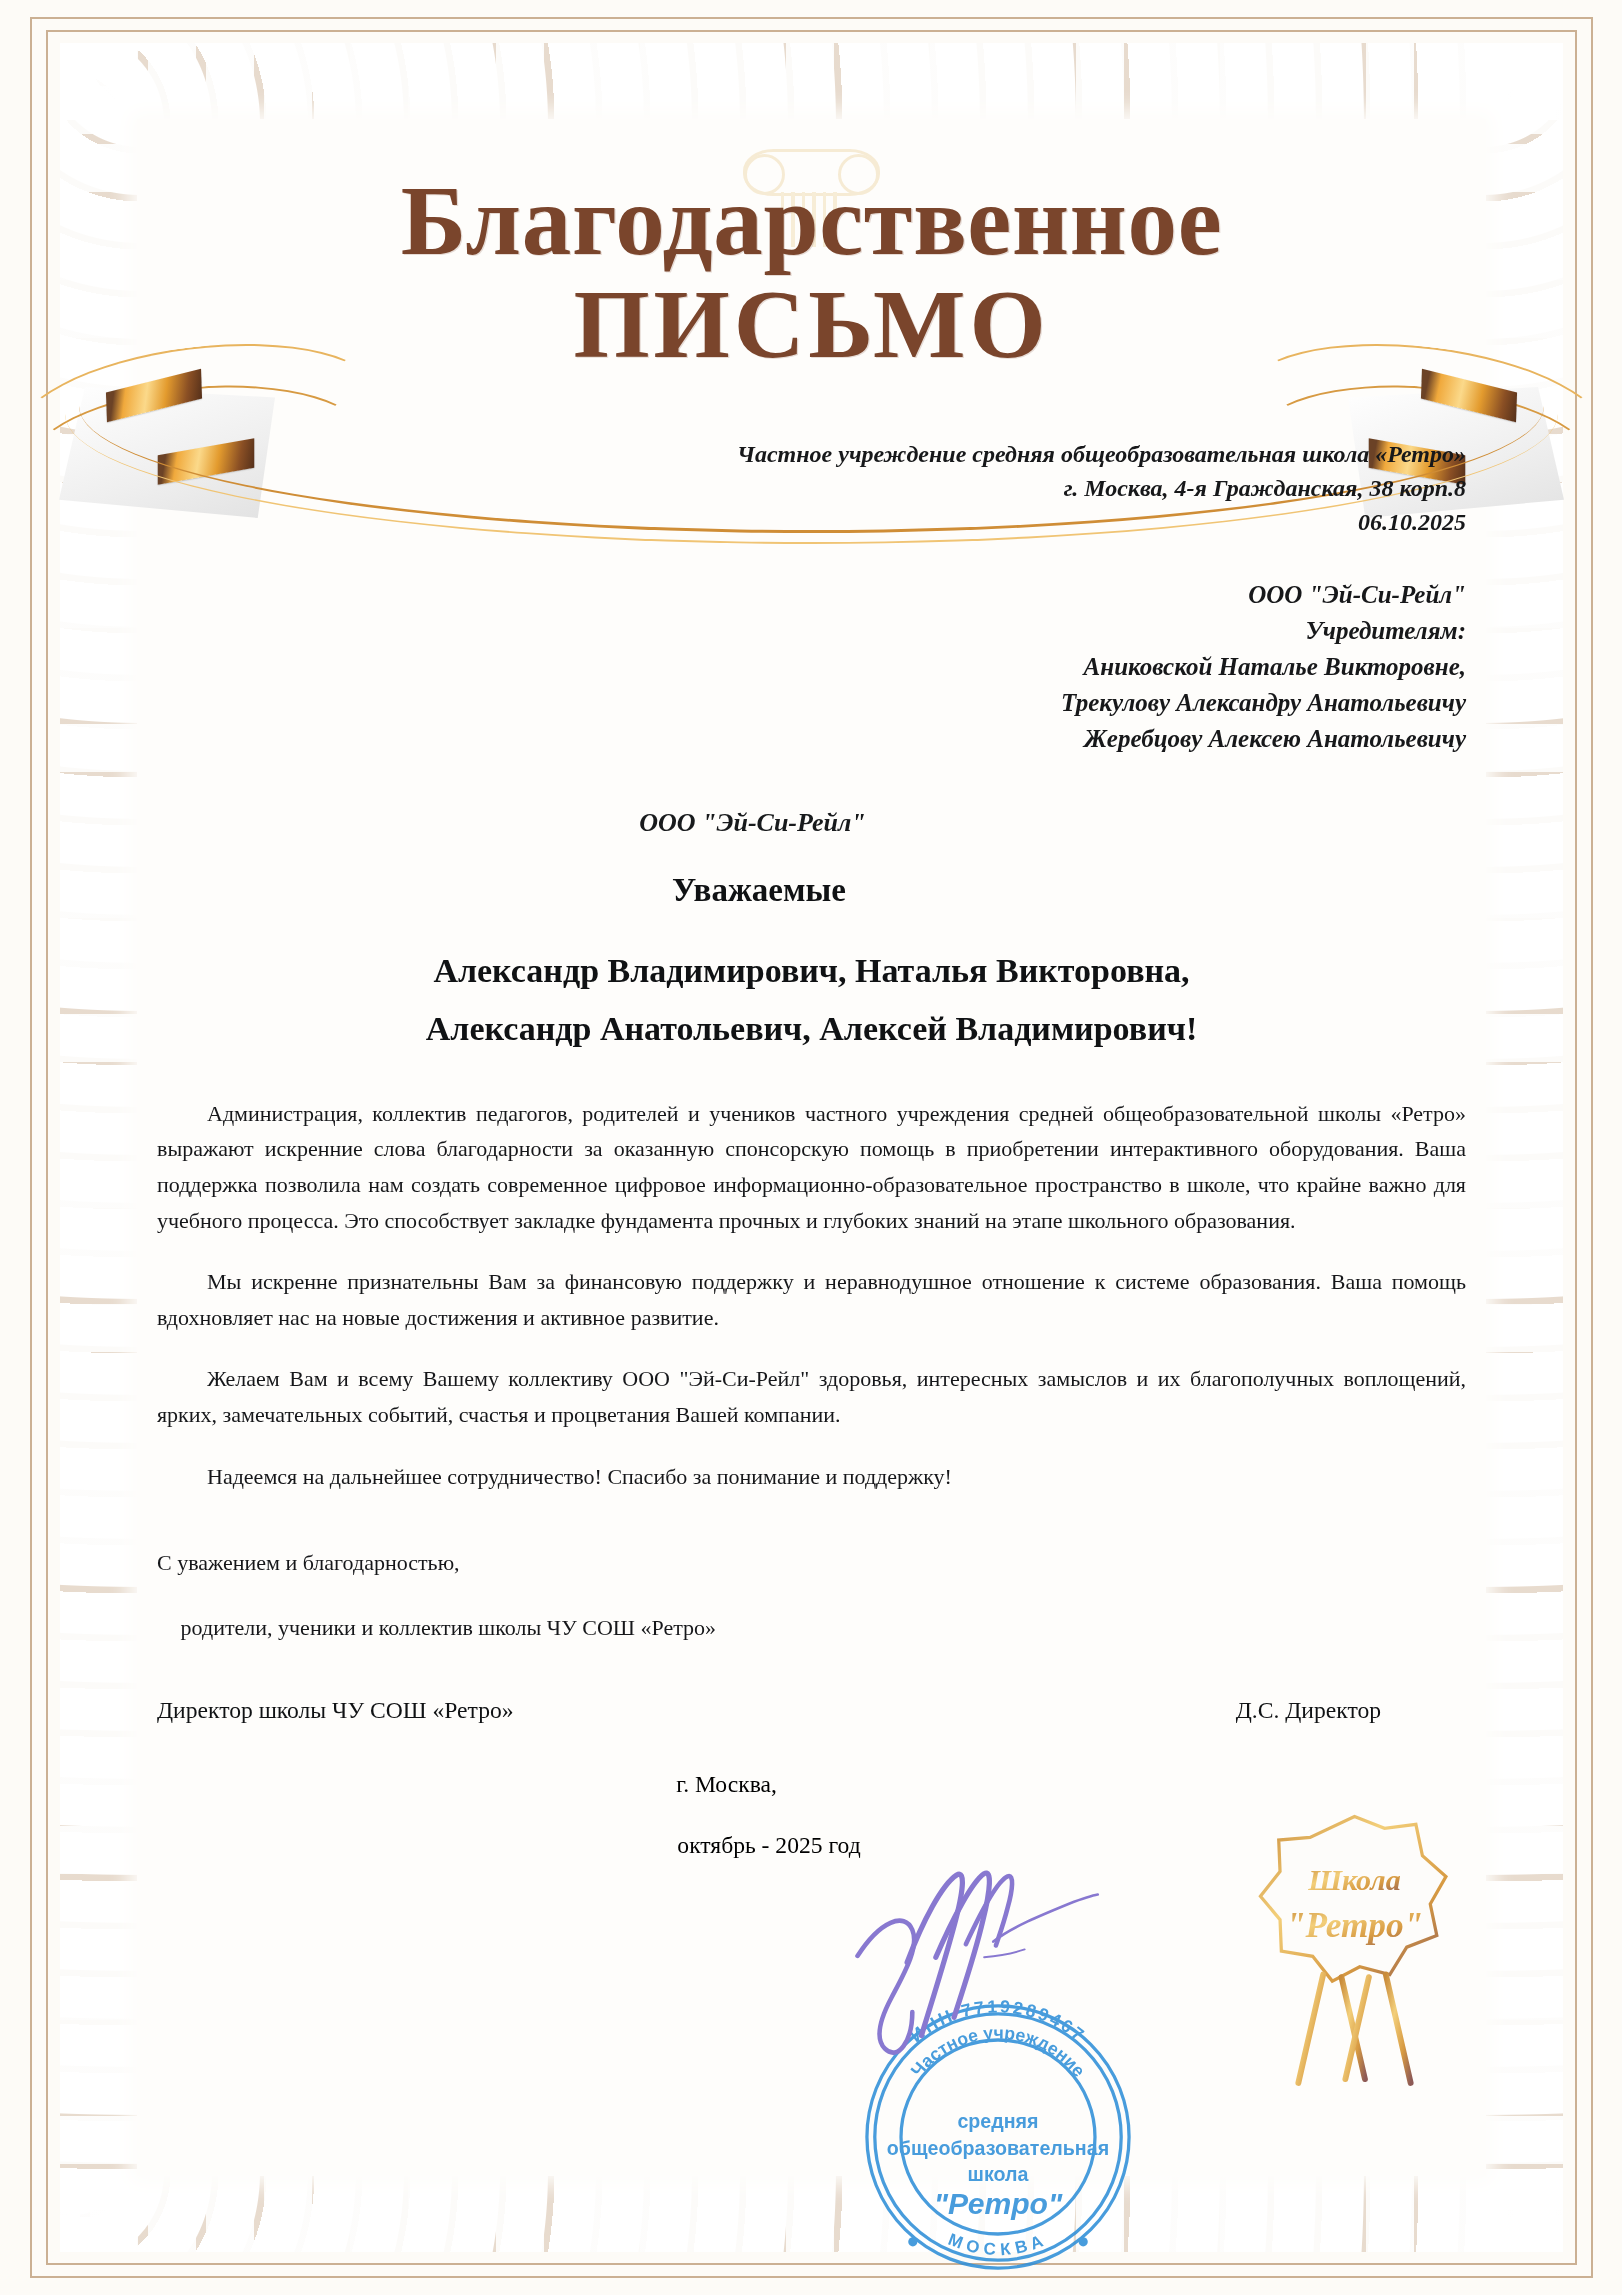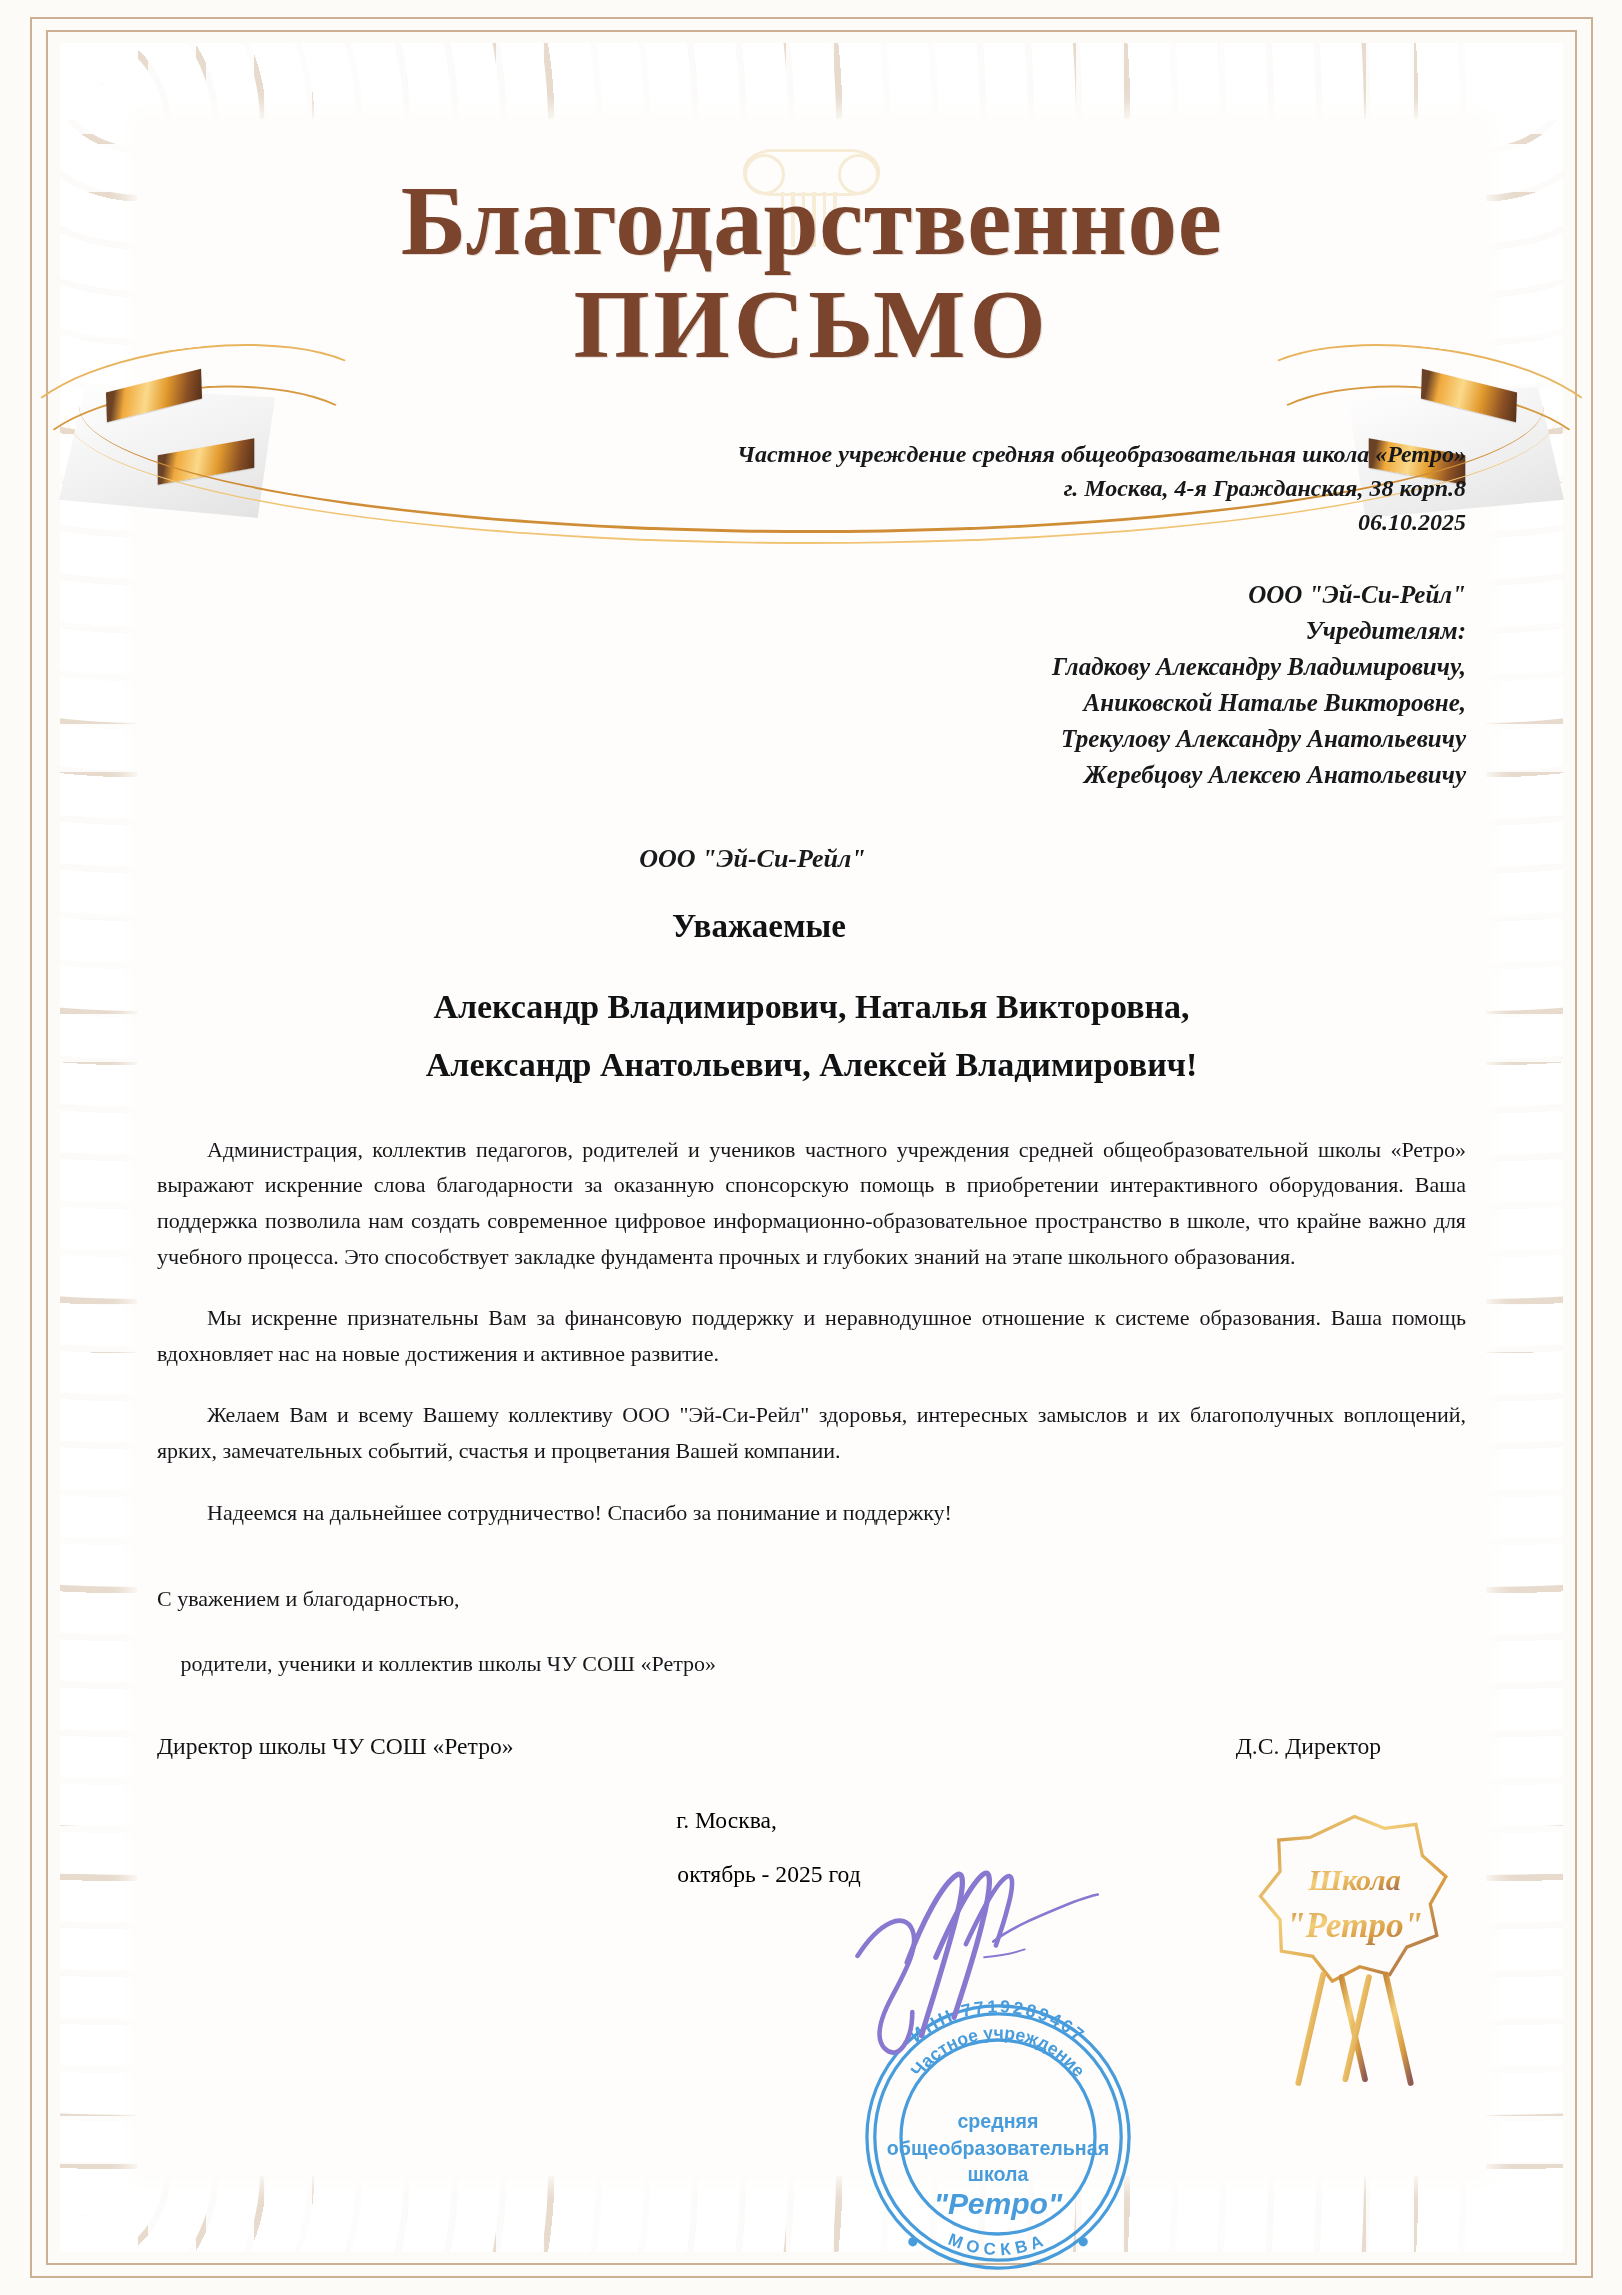--- a/index.html
+++ b/index.html
@@ -216,21 +216,21 @@
            font-family:"Liberation Serif", serif;}
   .closing .l1{}
   .closing .l2{margin-top:29px;padding-left:23.6px;}
   .sig-row{
     margin-top:46px;position:relative;height:60px;
     font-size:23.6px;color:#101214;
   }
   .sig-role{position:absolute;left:0;top:6.5px;}
   .sig-name{position:absolute;right:85px;top:6.5px;}
   .place-row{margin-top:20px;text-align:center;font-size:23.6px;padding-right:170px;}
-  .date-row{margin-top:27px;text-align:center;font-size:23.6px;padding-right:85px;}
+  .date-row{margin-top:34px;text-align:center;font-size:23.6px;padding-right:85px;}
 
   
   .signature{
     position:absolute;
     left:844px;top:1858px;width:262px;height:222px;z-index:9;pointer-events:none;
   }
   .signature svg{width:100%;height:100%;}
 
   
   .stamp{
@@ -295,21 +295,20 @@
 
     <div class="school-head">
       <div>Частное учреждение средняя общеобразовательная школа «Ретро»</div>
       <div>г. Москва, 4-я Гражданская, 38 корп.8</div>
       <div>06.10.2025</div>
     </div>
 
     <div class="addressee">
       <div>ООО "Эй-Си-Рейл"</div>
       <div>Учредителям:</div>
-      <div>Гладкову Александру Владимировичу,</div>
       <div>Аниковской Наталье Викторовне,</div>
       <div>Трекулову Александру Анатольевичу</div>
       <div>Жеребцову Алексею Анатольевичу</div>
     </div>
 
     <div class="salute-org">ООО "Эй-Си-Рейл"</div>
     <div class="salute-word">Уважаемые</div>
     <div class="salute-names">
       <div>Александр Владимирович, Наталья Викторовна,</div>
       <div>Александр Анатольевич, Алексей Владимирович!</div>

